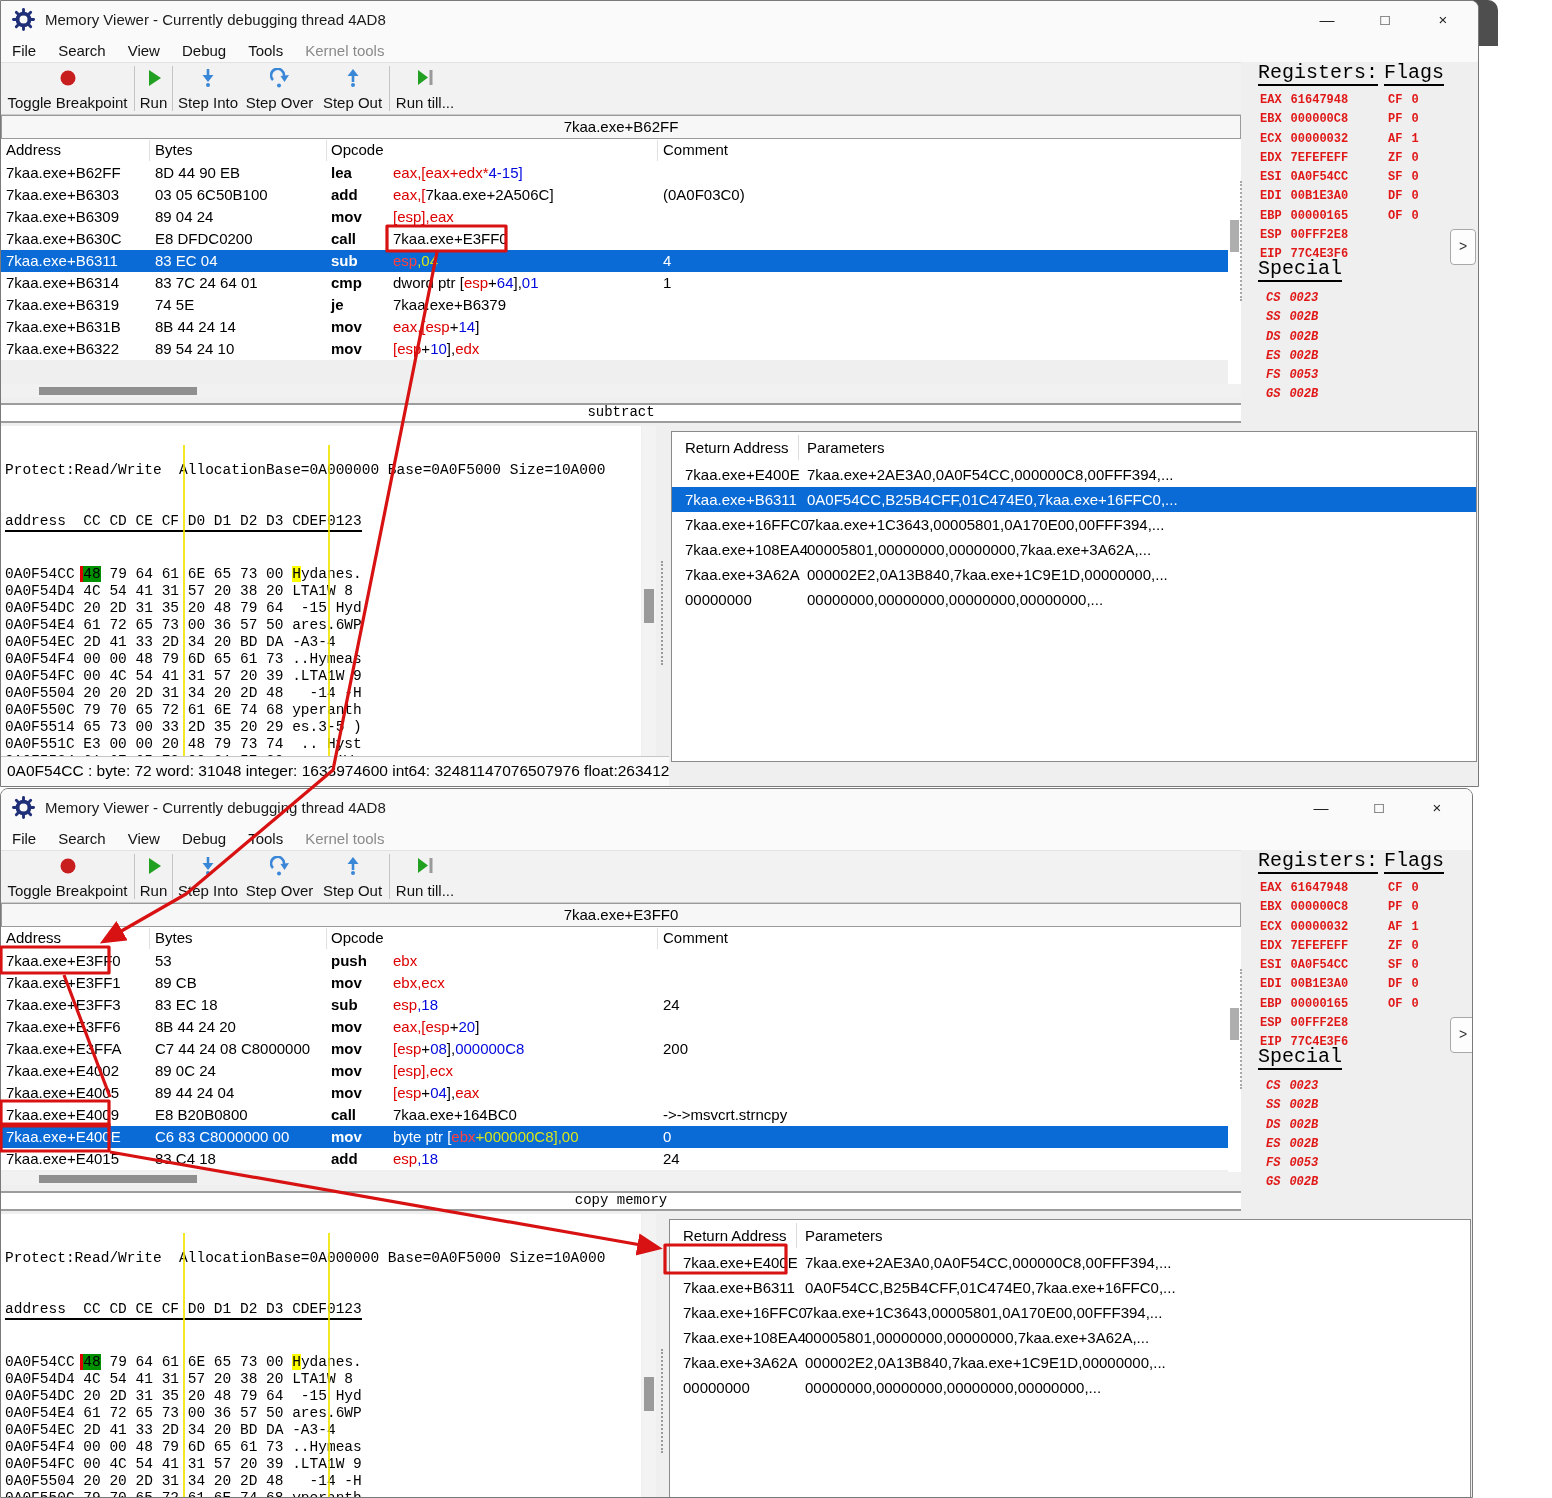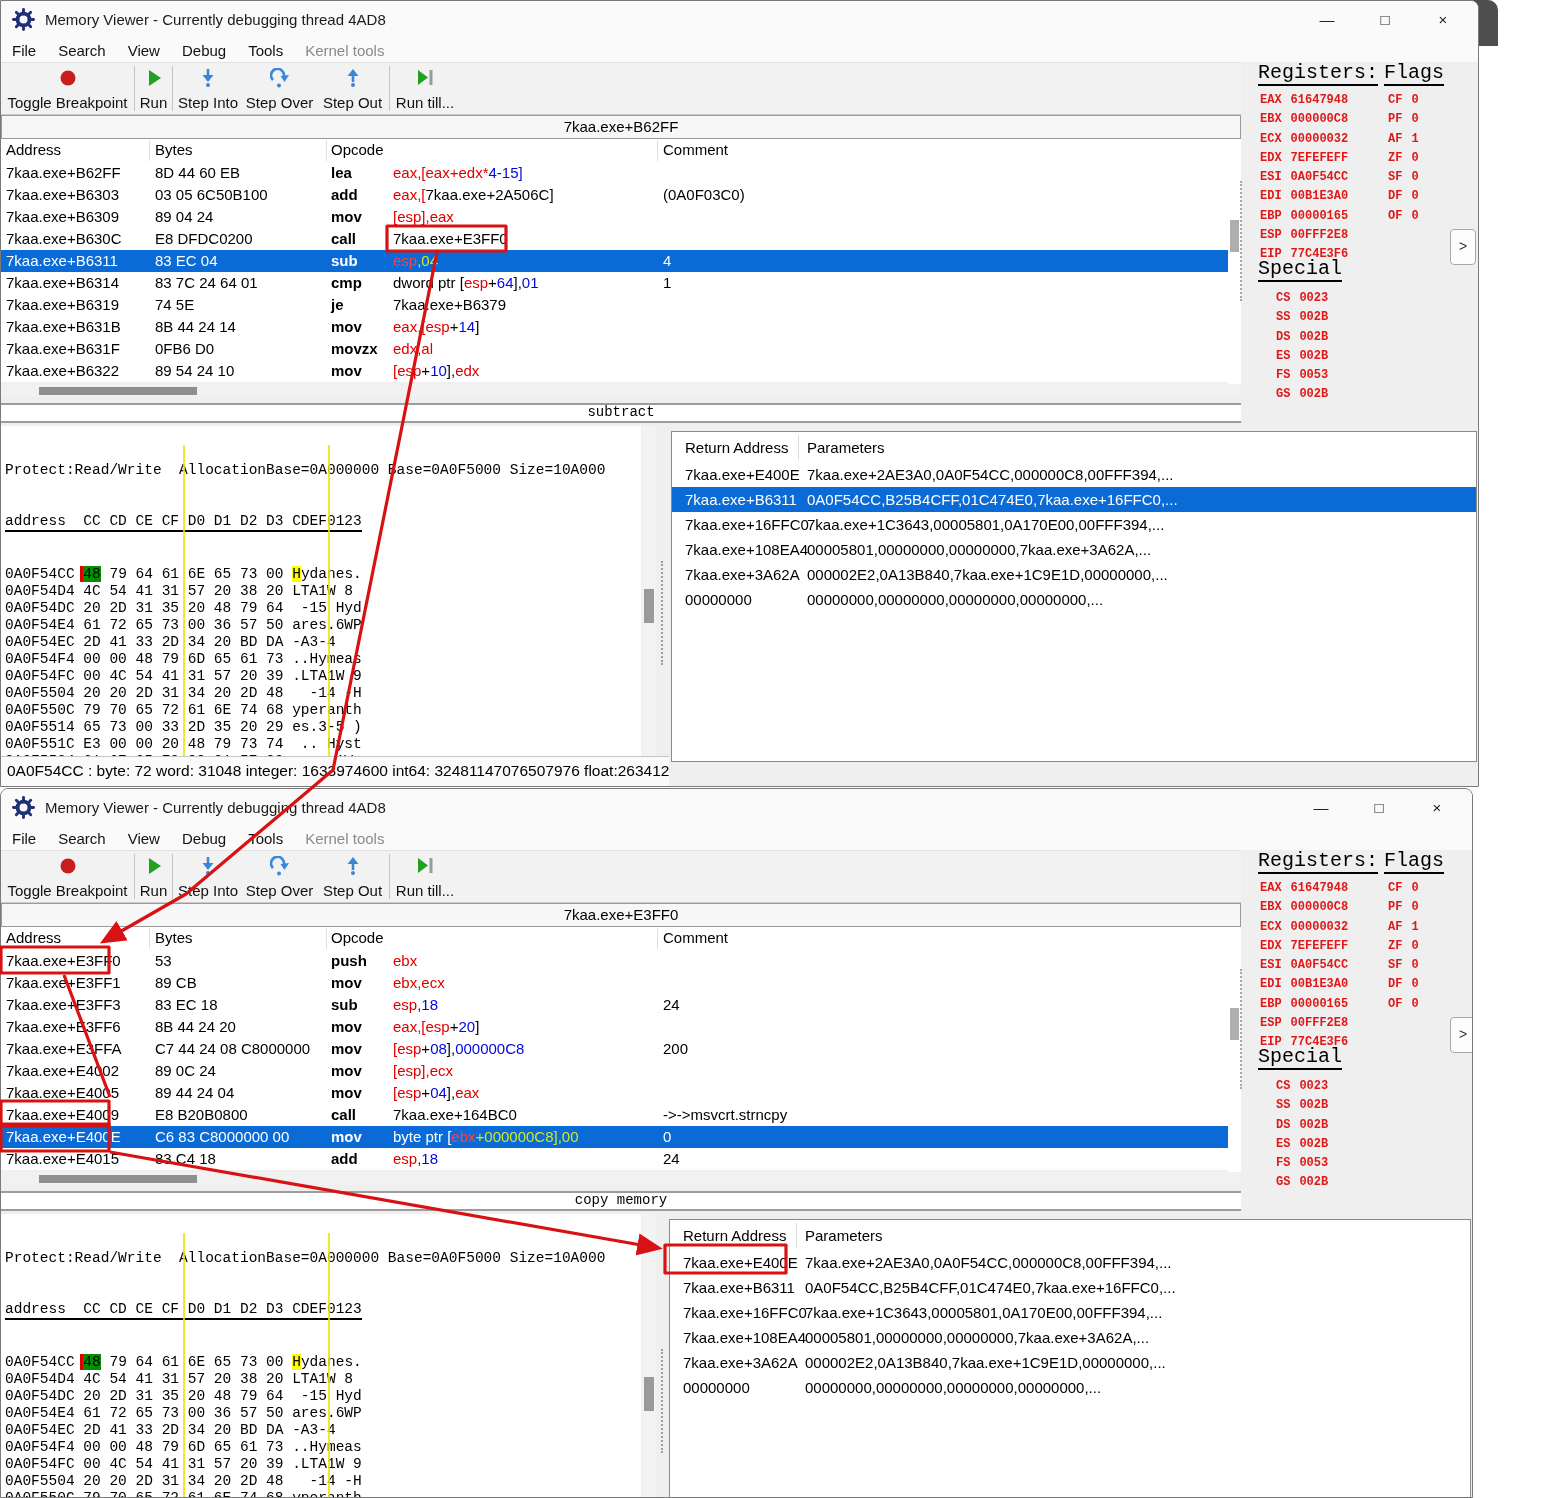--- a/index.html
+++ b/index.html
@@ -91,21 +91,21 @@
   .stk-a{display:inline-block;margin-left:13px;width:122px;}
   .stkrow.selected{background:#0a6ad6;color:#fff;}
 
   
   .regs{position:absolute;left:1243px;top:58px;width:233px;height:366px;font-family:"Liberation Mono",monospace;}
   .regs-titles{position:absolute;left:14px;top:2px;white-space:nowrap;}
   .rt{font-size:20px;color:#000;border-bottom:2px solid #000;padding-bottom:0;display:inline-block;}
   .ft{margin-left:6px;}
   .regcol{position:absolute;left:16px;top:34px;}
   .flagcol{position:absolute;left:144px;top:34px;}
-  .spcol{position:absolute;left:32px;top:232px;}
+  .spcol{position:absolute;left:22px;top:232px;font-style:italic;}
   .regline{height:19.3px;font-size:12px;font-weight:bold;color:#e01818;white-space:pre;}
   .rname{margin-right:9px;}
   .expand{position:absolute;left:206px;top:170px;width:24px;height:34px;border:1px solid #a8a8a8;
           border-radius:4px;background:#fdfdfd;font-size:14px;color:#333;
           font-family:"Liberation Sans",sans-serif;text-align:center;line-height:32px;}
   .sp-title{position:absolute;left:14px;top:198px;}
 
   
   #overlay{position:absolute;left:0;top:0;z-index:60;pointer-events:none;}
   .ann{fill:none;stroke:#d81212;stroke-width:3.2;stroke-linejoin:round;}
@@ -205,21 +205,21 @@
     <span class="ch ch-b">Bytes</span>
     <span class="ch ch-o">Opcode</span>
     <span class="ch ch-c">Comment</span>
     <span class="chsep cs1"></span>
         <span class="chsep cs2"></span>
         <span class="chsep cs3"></span>
   </div>
   <div class="drows">
         <div class="drow">
           <span class="da">7kaa.exe+B62FF</span>
-          <span class="db">8D 44 60 EB</span>
+          <span class="db">8D 44 90 EB</span>
           <span class="dop">lea</span>
           <span class="dargs"><span class="c-reg">eax,[eax+edx*</span><span class="c-num">4-15</span><span class="c-num">]</span></span>
           <span class="dcm"></span>
         </div>
         <div class="drow">
           <span class="da">7kaa.exe+B6303</span>
           <span class="db">03 05 6C50B100</span>
           <span class="dop">add</span>
           <span class="dargs"><span class="c-reg">eax,[</span><span class="c-sym">7kaa.exe+2A506C</span><span class="c-txt">]</span></span>
           <span class="dcm">(0A0F03C0)</span>
@@ -257,27 +257,20 @@
           <span class="db">74 5E</span>
           <span class="dop">je</span>
           <span class="dargs"><span class="c-sym">7kaa.exe+B6379</span></span>
           <span class="dcm"></span>
         </div>
         <div class="drow">
           <span class="da">7kaa.exe+B631B</span>
           <span class="db">8B 44 24 14</span>
           <span class="dop">mov</span>
           <span class="dargs"><span class="c-reg">eax,[esp</span><span class="c-txt">+</span><span class="c-num">14</span><span class="c-txt">]</span></span>
-          <span class="dcm"></span>
-        </div>
-        <div class="drow">
-          <span class="da">7kaa.exe+B631F</span>
-          <span class="db">0FB6 D0</span>
-          <span class="dop">movzx</span>
-          <span class="dargs"><span class="c-reg">edx,al</span></span>
           <span class="dcm"></span>
         </div>
         <div class="drow">
           <span class="da">7kaa.exe+B6322</span>
           <span class="db">89 54 24 10</span>
           <span class="dop">mov</span>
           <span class="dargs"><span class="c-reg">[esp</span><span class="c-txt">+</span><span class="c-num">10</span><span class="c-txt">],</span><span class="c-reg">edx</span></span>
           <span class="dcm"></span>
         </div>
       </div>

